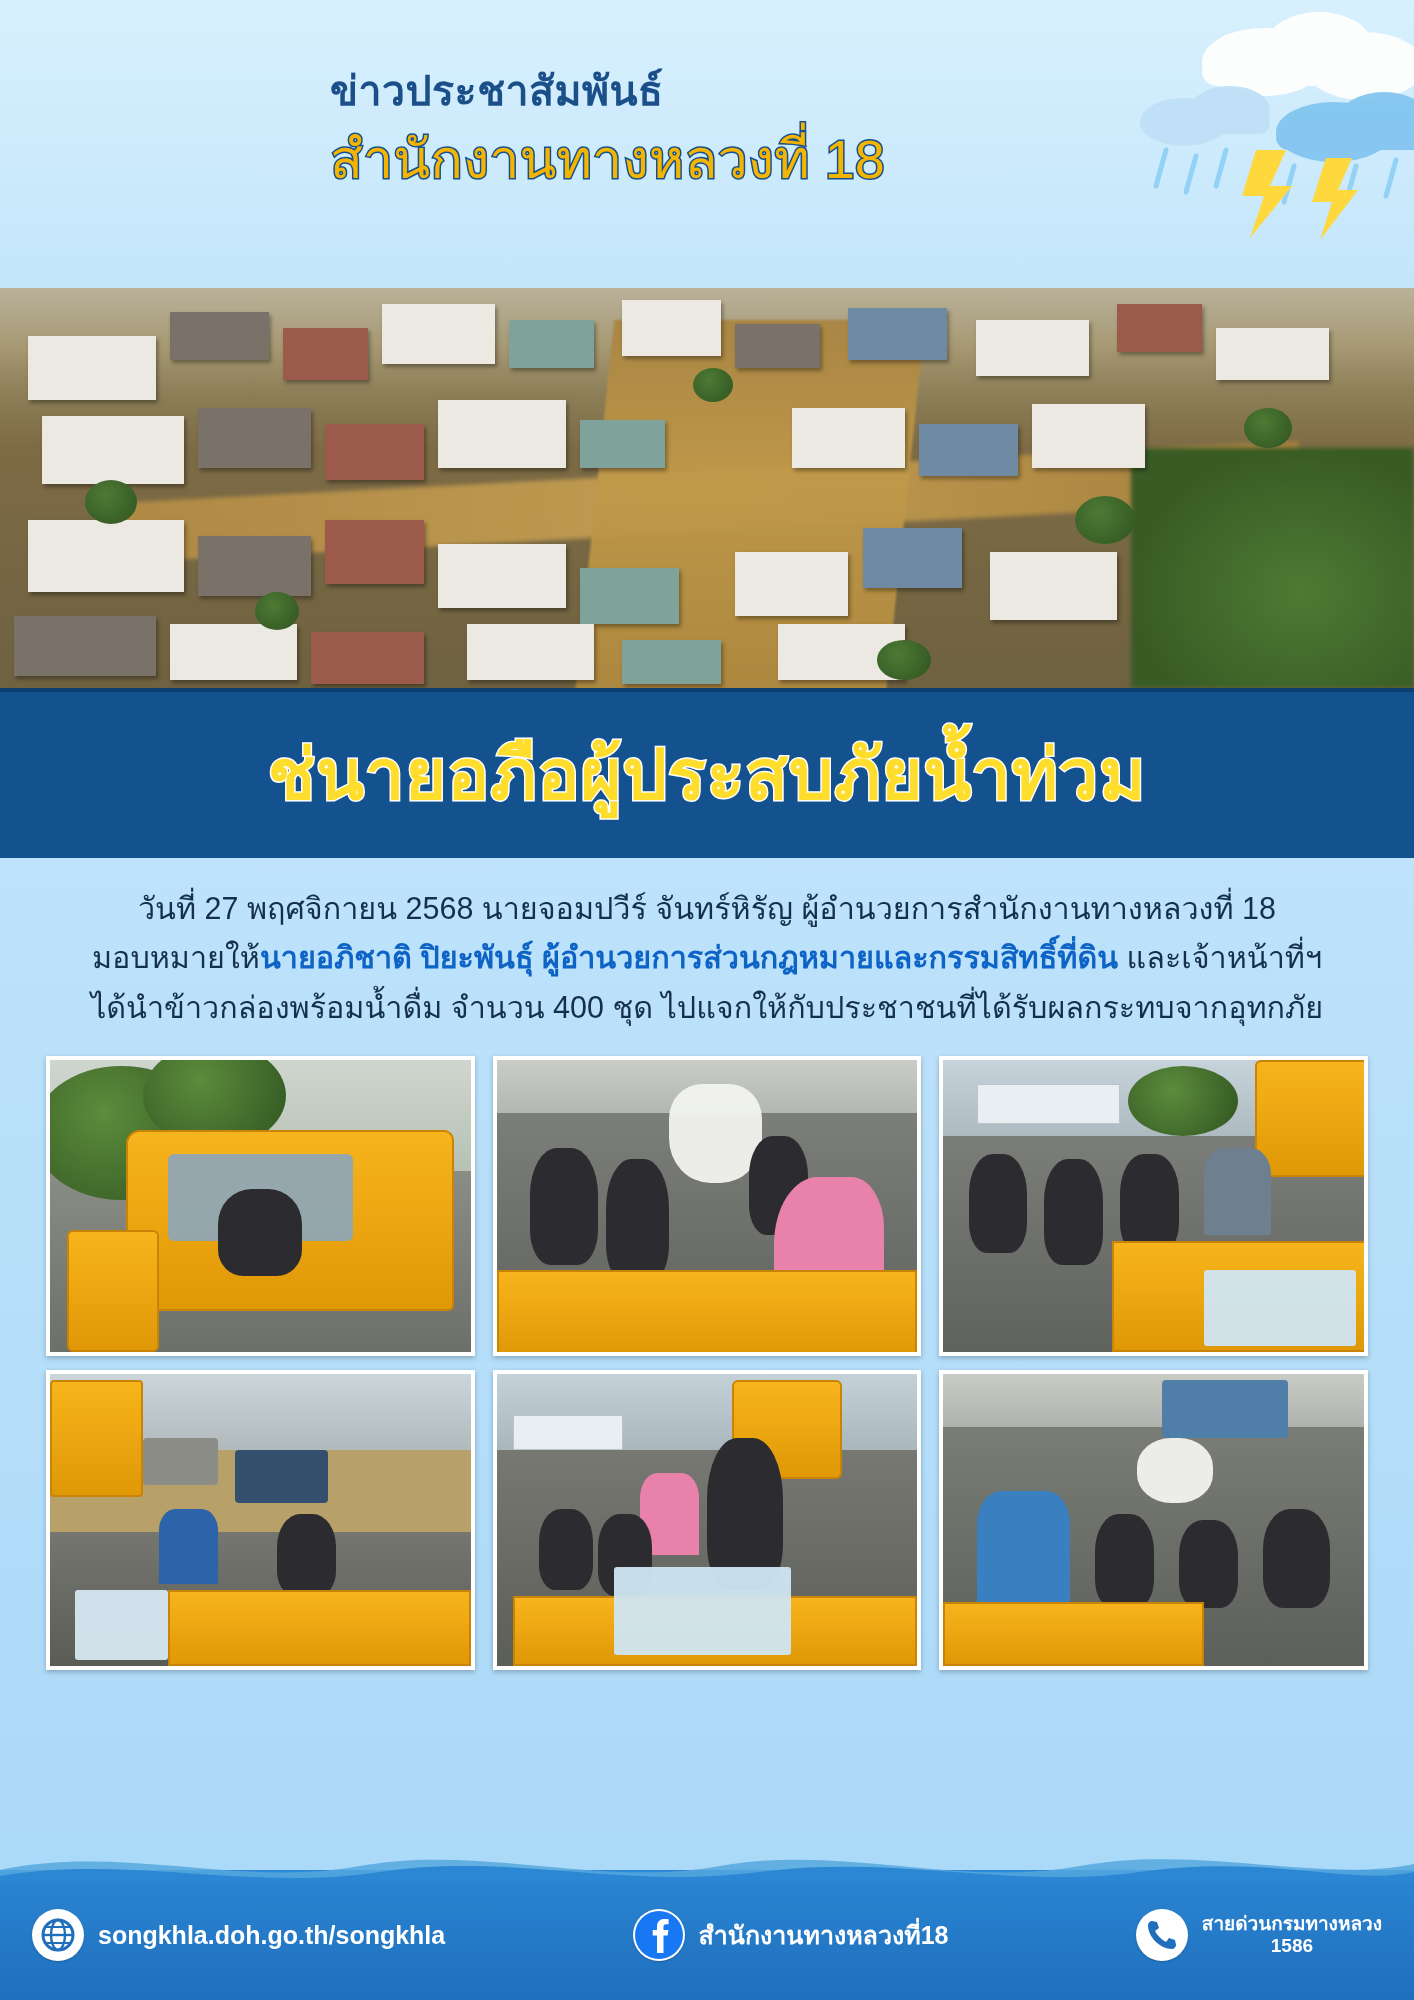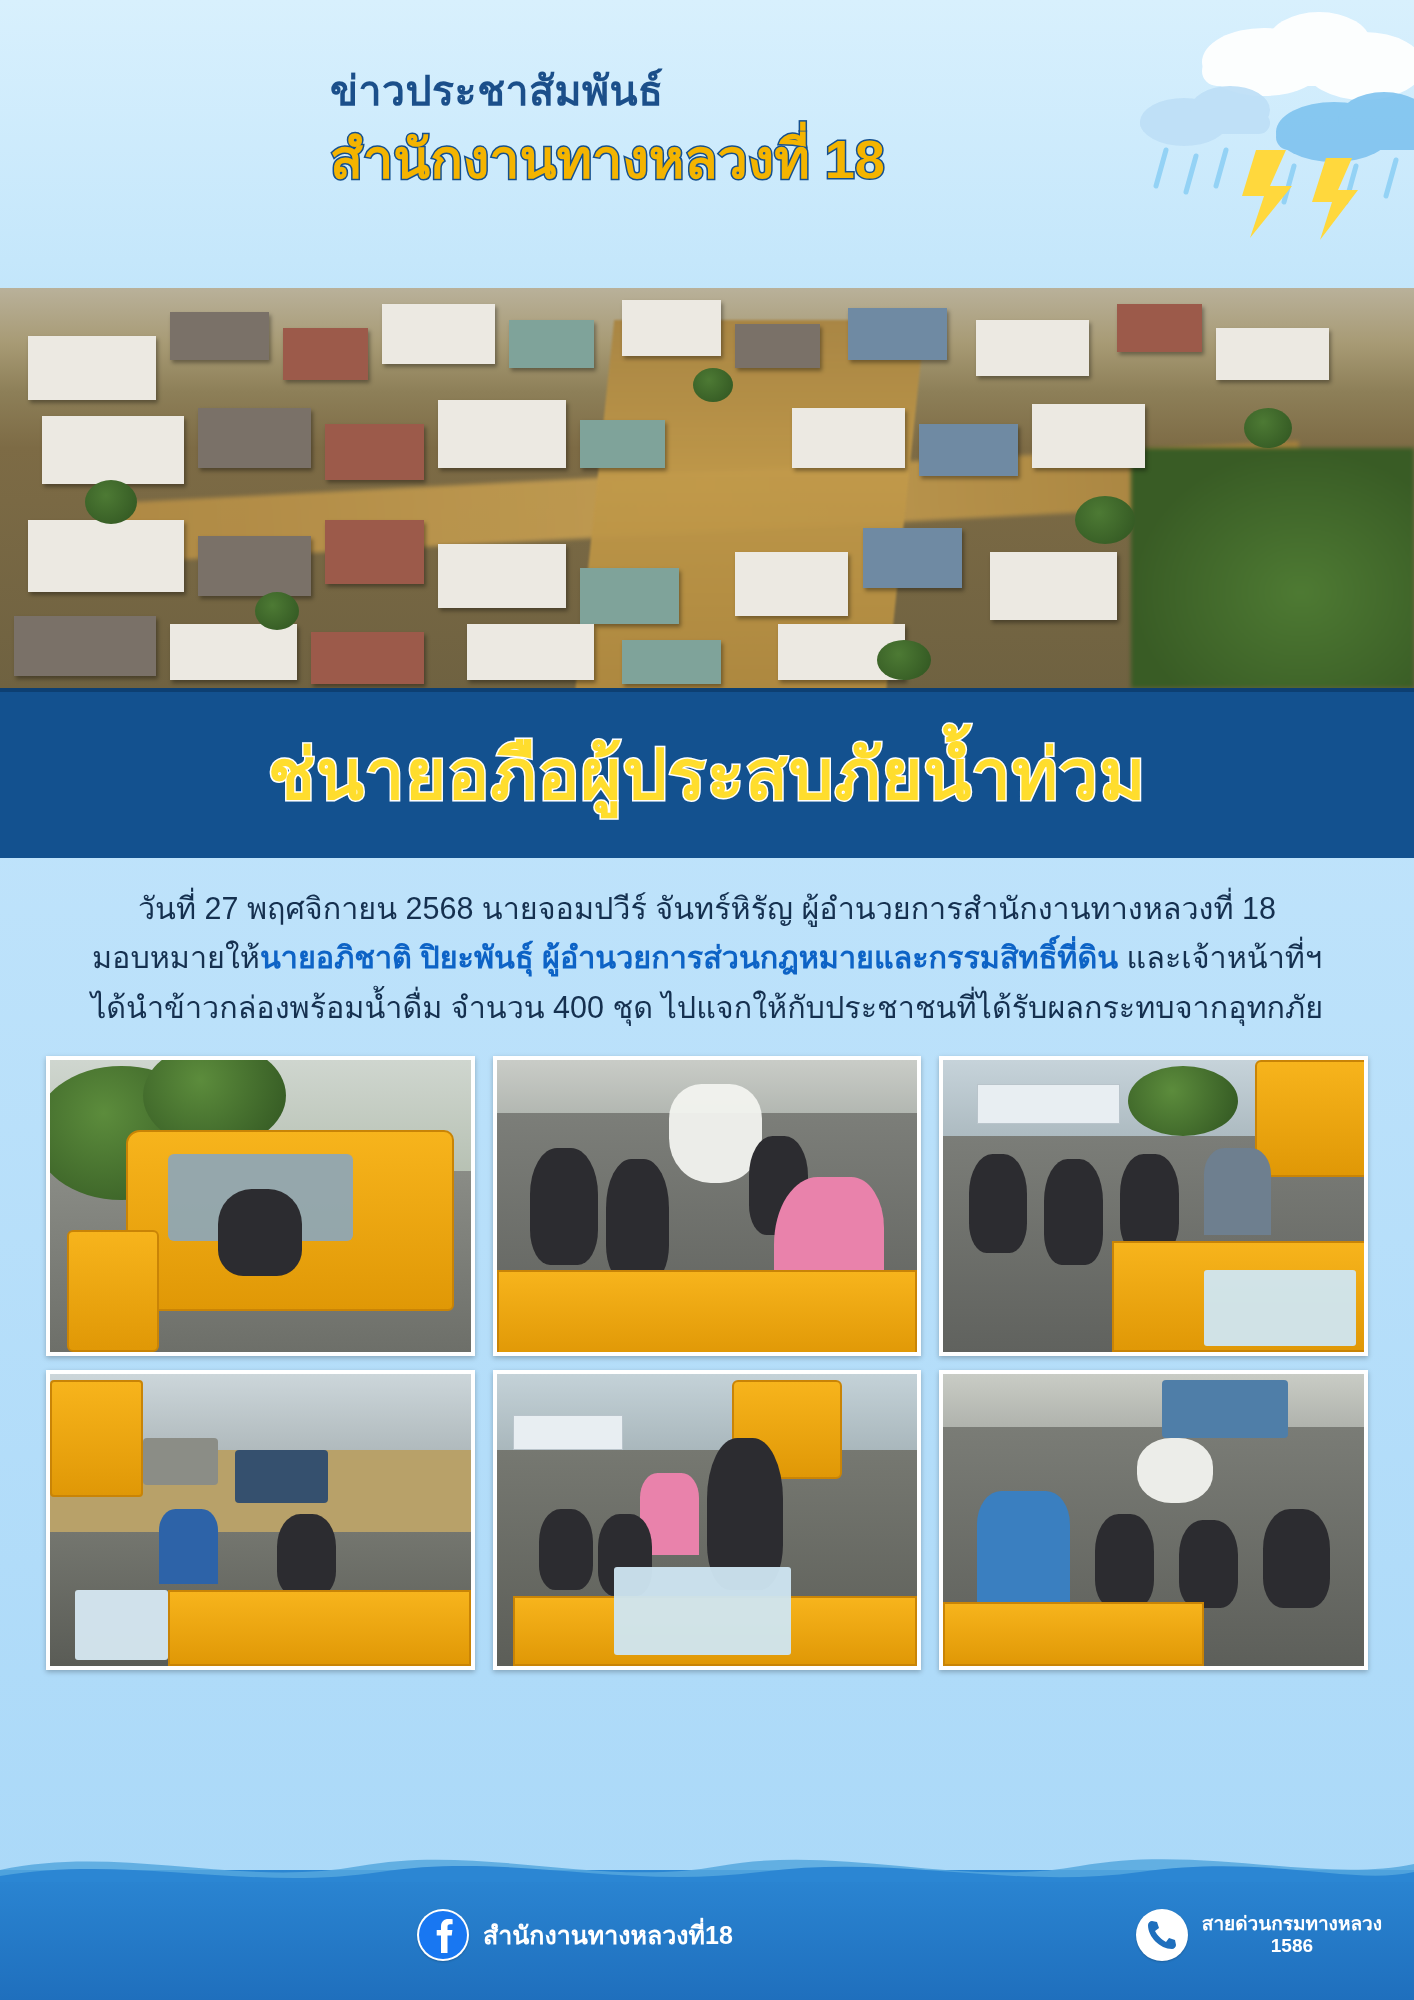--- a/index.html
+++ b/index.html
@@ -67,21 +67,21 @@
     font-size: 41px;
     color: #1b4f8a;
     font-weight: bold;
     letter-spacing: .5px;
     line-height: 1.2;
   }
   .title-line2 {
     margin-top: 10px;
     font-size: 54px;
     color: #f4b400;
-    font-weight: bold;
+    font-weight: normal;
     -webkit-text-stroke: 3px #15508f;
     paint-order: stroke fill;
     line-height: 1.25;
   }
 
   
   .hero {
     position: relative;
     height: 400px;
     width: 100%;
@@ -406,20 +406,32 @@
 </div>
 
 <div class="footer">
   <svg class="footer-waves" viewBox="0 0 1414 40" preserveAspectRatio="none">
     <path d="M0,28 C120,2 240,46 360,24 C480,2 600,46 720,24 C840,2 960,46 1080,24 C1200,2 1320,42 1414,22 L1414,40 L0,40 Z" fill="#55a7de" opacity=".85"></path>
     <path d="M0,34 C130,12 250,50 380,30 C510,10 620,48 760,30 C900,12 1010,48 1140,30 C1270,12 1350,44 1414,30 L1414,40 L0,40 Z" fill="#2b86d3"></path>
   </svg>
 
   <div class="footer-row">
 
+    <div class="f-item">
+      <div class="f-icon">
+        <svg width="36" height="36" viewBox="0 0 36 36">
+          <circle cx="18" cy="18" r="15" fill="none" stroke="#1f6fbd" stroke-width="3"></circle>
+          <ellipse cx="18" cy="18" rx="7" ry="15" fill="none" stroke="#1f6fbd" stroke-width="2.4"></ellipse>
+          <line x1="3" y1="18" x2="33" y2="18" stroke="#1f6fbd" stroke-width="2.4"></line>
+          <line x1="5.5" y1="10" x2="30.5" y2="10" stroke="#1f6fbd" stroke-width="2"></line>
+          <line x1="5.5" y1="26" x2="30.5" y2="26" stroke="#1f6fbd" stroke-width="2"></line>
+        </svg>
+      </div>
+      <div class="f-text">songkhla.doh.go.th/songkhla</div>
+    </div>
 
     <div class="f-spacer"></div>
 
     <div class="f-item">
       <div class="f-icon">
         <svg width="52" height="52" viewBox="0 0 52 52">
           <circle cx="26" cy="26" r="24" fill="#1877f2"></circle>
           <path d="M30.5 26.5h4.2l.7-5.4h-4.9v-3.3c0-1.5.5-2.6 2.7-2.6h2.4v-4.9c-1.2-.2-2.6-.3-4.2-.3-4.4 0-7.4 2.6-7.4 7.5v3.6h-4.3v5.4h4.3V44h6.5V26.5z" fill="#ffffff"></path>
         </svg>
       </div>

